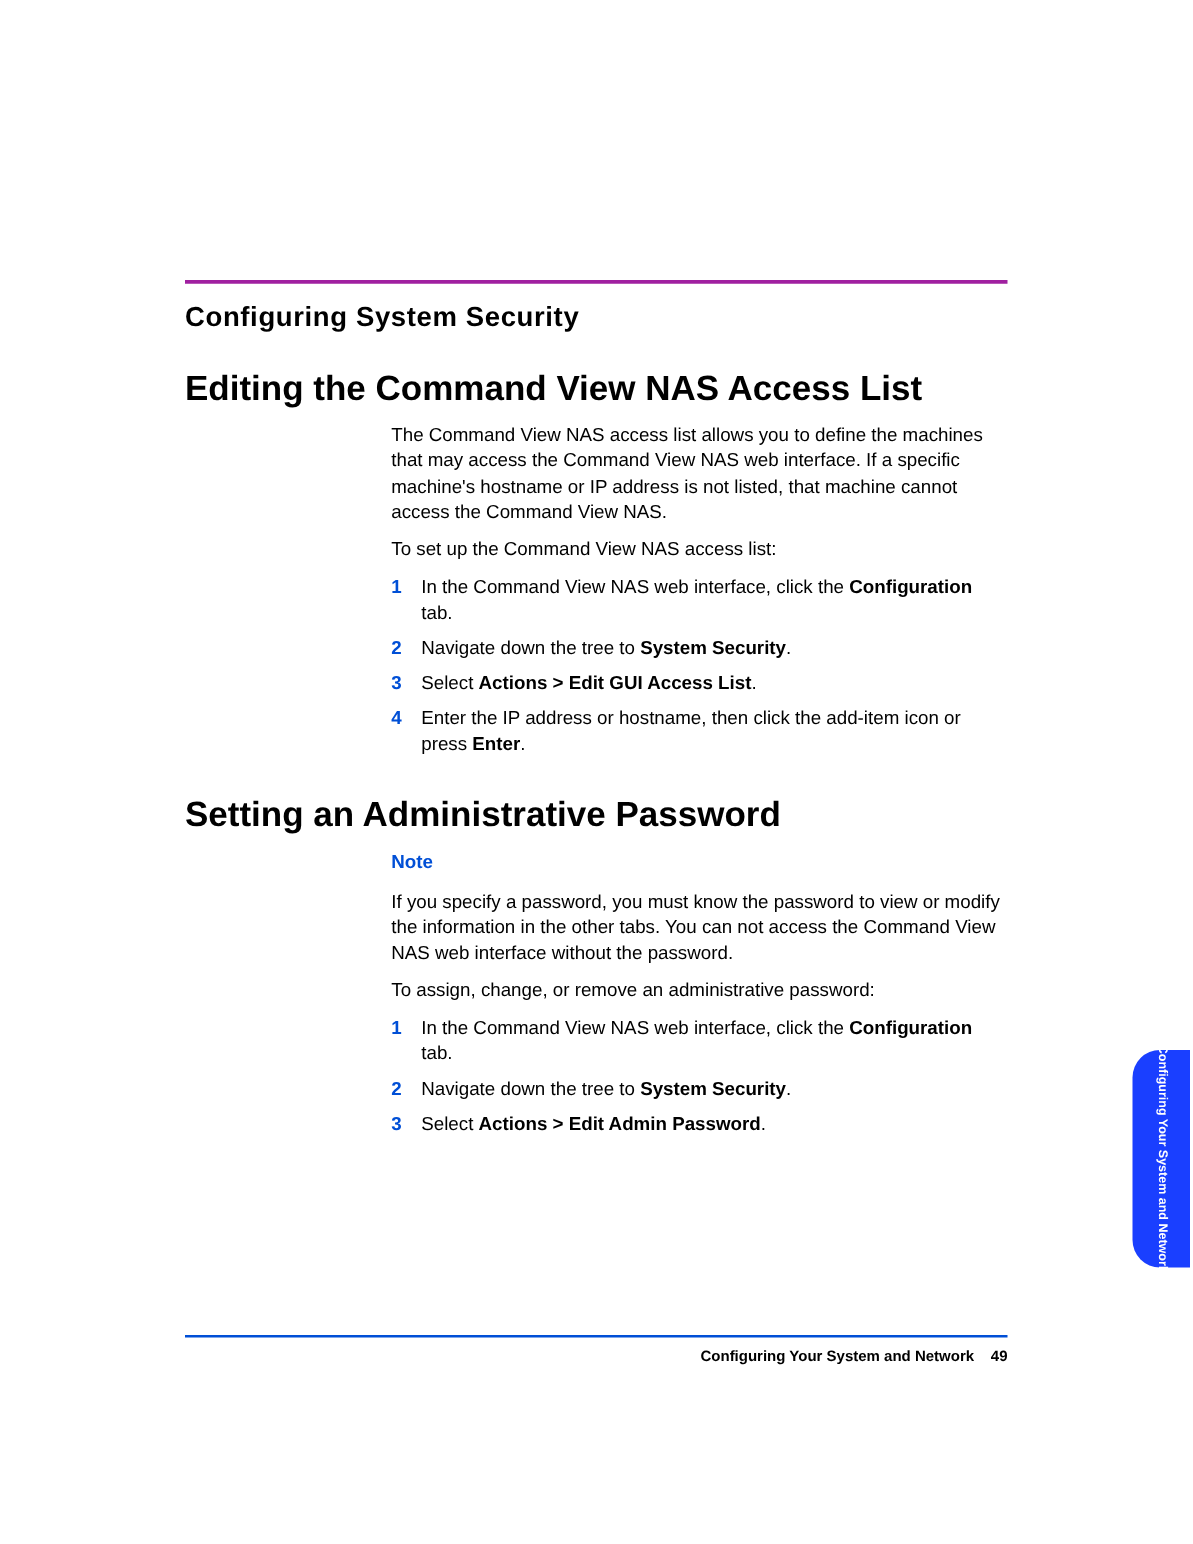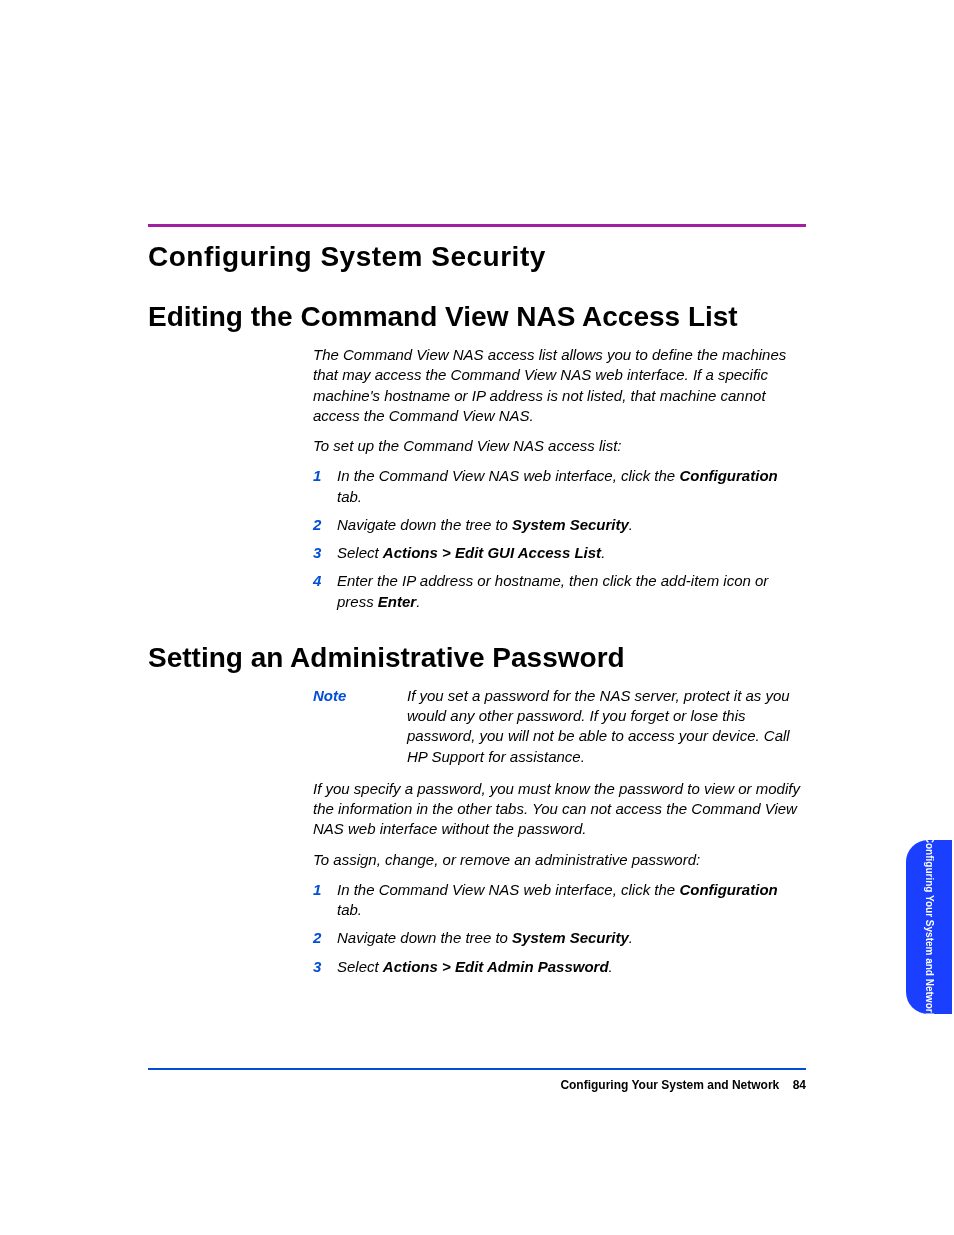--- a/index.html
+++ b/index.html
@@ -20,39 +20,38 @@
     left: 148px;
     right: 148px;
     top: 224px;
   }
   .top-rule {
     height: 3px;
     background: #a020a0; 
     margin-bottom: 14px;
   }
   h1.title {
-    font-size: 28px;
+    font-size: 22px;
     font-weight: 700;
     margin: 0 0 28px 0;
     color: #000;
     letter-spacing: 0.5px;
     font-family: "Arial Black", "Arial", sans-serif;
   }
   h2.subhead {
     font-size: 28px;
     font-weight: 700;
     margin: 0 0 12px 0;
     color: #000;
   }
   .section { margin-bottom: 30px; }
   .body-col {
     margin-left: 165px; 
     font-size: 15px;
     line-height: 1.35;
-    font-style: italic;
   }
   .body-col p { margin: 0 0 10px 0; }
   ol.steps {
     list-style: none;
     padding: 0;
     margin: 0 0 10px 0;
   }
   ol.steps li {
     display: flex;
     gap: 10px;
@@ -159,21 +158,20 @@
           </li>
         </ol>
       </div>
     </div>
 
     <div class="section">
       <h2 class="subhead">Setting an Administrative Password</h2>
       <div class="body-col">
         <div class="note-row">
           <div class="note-label">Note</div>
-          <div class="note-text">If you set a password for the NAS server, protect it as you would any other password. If you forget or lose this password, you will not be able to access your device. Call HP Support for assistance.</div>
         </div>
         <p>If you specify a password, you must know the password to view or modify the information in the other tabs. You can not access the Command View NAS web interface without the password.</p>
         <p>To assign, change, or remove an administrative password:</p>
         <ol class="steps">
           <li>
             <span class="num">1</span>
             <span class="step-text">
               <span>In the Command View NAS web interface, click the </span><span class="bold">Configuration</span><span> tab.</span>
             </span>
           </li>
@@ -191,21 +189,21 @@
           </li>
         </ol>
       </div>
     </div>
 
   </div>
 
   <div class="bottom-rule"></div>
   <div class="footer">
     <span>Configuring Your System and Network</span>
-    <span class="page-num">84</span>
+    <span class="page-num">49</span>
   </div>
 
   <div class="side-tab">
     <div class="tab-text">
       <span>Configuring Your System and Network</span>
     </div>
   </div>
 
 </div>
 

